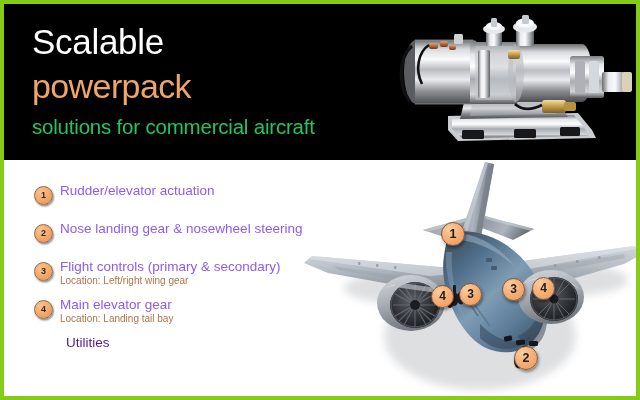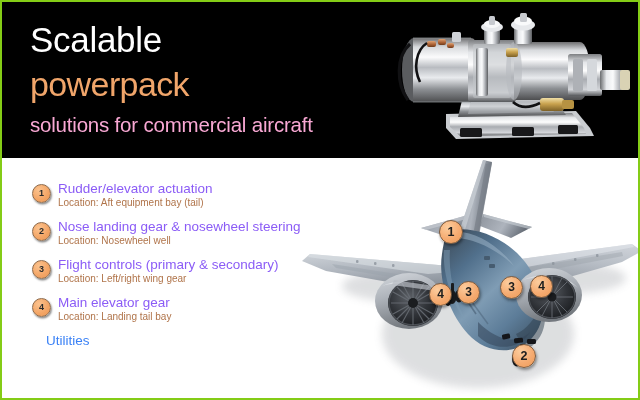--- a/index.html
+++ b/index.html
@@ -1,41 +1,41 @@
 <!DOCTYPE html>
 <html><head>
 <meta charset="utf-8">
 <style>
   html,body{margin:0;padding:0;background:#fff;}
   body{width:640px;height:400px;overflow:hidden;
        font-family:"Liberation Sans","DejaVu Sans",sans-serif;}
 
   #slide{position:relative;width:640px;height:400px;box-sizing:border-box;
-         border:2px solid #84cc16;background:#ffffff;overflow:hidden;}
+         border:4px solid #84cc16;background:#ffffff;overflow:hidden;}
 
   
   #header{position:absolute;left:0;top:0;width:640px;height:156px;background:#000000;overflow:hidden;}
   #title-block{position:absolute;left:28px;top:18px;}
   #t-scalable{font-size:35px;line-height:40px;color:#ffffff;letter-spacing:-0.3px;white-space:nowrap;}
   #t-powerpack{font-size:34px;line-height:52px;color:#f0a56a;letter-spacing:-0.6px;white-space:nowrap;margin-top:-2px;}
-  #t-sub{font-size:20.5px;line-height:26px;color:#f9a8d4;letter-spacing:-0.2px;white-space:nowrap;margin-top:2px;}
+  #t-sub{font-size:20.5px;line-height:26px;color:#22c55e;letter-spacing:-0.2px;white-space:nowrap;margin-top:2px;}
 
   
   #product{position:absolute;left:378px;top:8px;width:256px;height:142px;}
 
   
   #legend{position:absolute;left:30px;top:178px;width:320px;}
   .leg-row{position:relative;height:38px;}
   .leg-badge{position:absolute;left:0;top:4px;width:17px;height:17px;border-radius:50%;
              background:radial-gradient(circle at 35% 30%,#fbc38f 0%,#f3a464 60%,#e89a5b 100%);
              border:1px solid #8e6a4a;box-shadow:1px 1.5px 2px rgba(0,0,0,.45);
              color:#2b2b2b;font-size:9px;line-height:17px;text-align:center;font-weight:bold;}
   .leg-title{position:absolute;left:26px;top:0;font-size:13.5px;line-height:17px;color:#8b5cf6;white-space:nowrap;}
   .leg-loc{position:absolute;left:26px;top:16px;font-size:10px;line-height:14px;color:#b0744a;white-space:nowrap;}
-  .leg-plain{position:absolute;left:14px;top:0;font-size:13.5px;line-height:17px;color:#3b82f6;white-space:nowrap;}
+  .leg-plain{position:absolute;left:32px;top:0;font-size:13.5px;line-height:17px;color:#4c1d95;white-space:nowrap;}
 
   
   #aircraft-stage{position:absolute;left:300px;top:156px;width:340px;height:243px;}
   #aircraft-svg{position:absolute;left:0;top:0;}
 
   
   .callout{position:absolute;border-radius:50%;
            background:radial-gradient(circle at 35% 28%,#fccd9e 0%,#f5ab71 55%,#ec9a58 100%);
            border:1px solid #7d5b3e;box-shadow:1px 2px 3px rgba(0,0,0,.40);
            color:#20201f;text-align:center;font-weight:bold;}
@@ -149,27 +149,25 @@
       <path d="M47 33 C36 40 33 58 40 72" stroke="#111113" stroke-width="2.6" fill="none"></path>
       <path d="M133 92 C142 100 152 97 160 93" stroke="#111113" stroke-width="2.8" fill="none"></path>
     </svg>
   </div>
 
   <div id="legend">
 
     <div class="leg-row">
       <div class="leg-badge">1</div>
       <div class="leg-title">Rudder/elevator actuation</div>
-      <div class="leg-loc">Location: Aft equipment bay (tail)</div>
     </div>
 
     <div class="leg-row">
       <div class="leg-badge">2</div>
       <div class="leg-title">Nose landing gear &amp; nosewheel steering</div>
-      <div class="leg-loc">Location: Nosewheel well</div>
     </div>
 
     <div class="leg-row">
       <div class="leg-badge">3</div>
       <div class="leg-title">Flight controls (primary &amp; secondary)</div>
       <div class="leg-loc">Location: Left/right wing gear</div>
     </div>
 
     <div class="leg-row">
       <div class="leg-badge">4</div>

